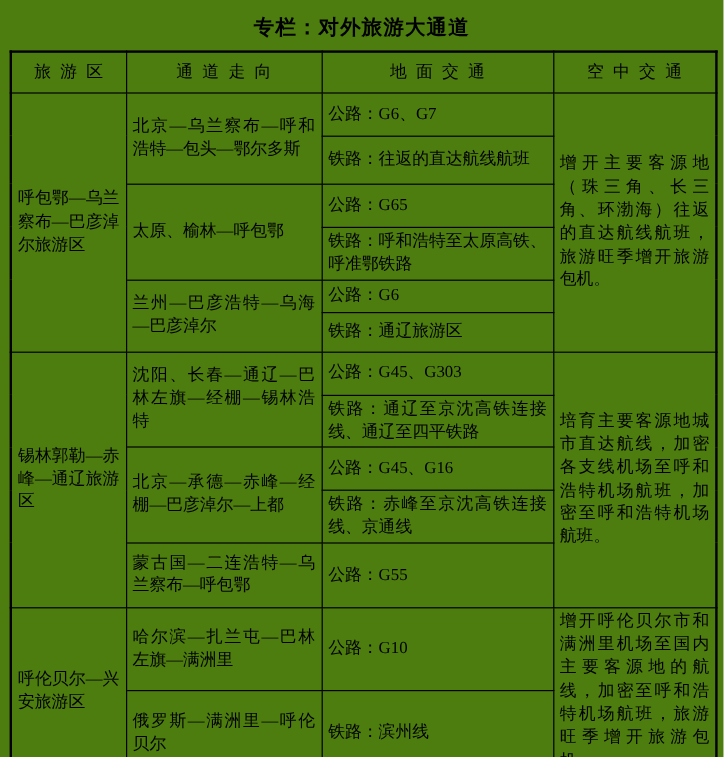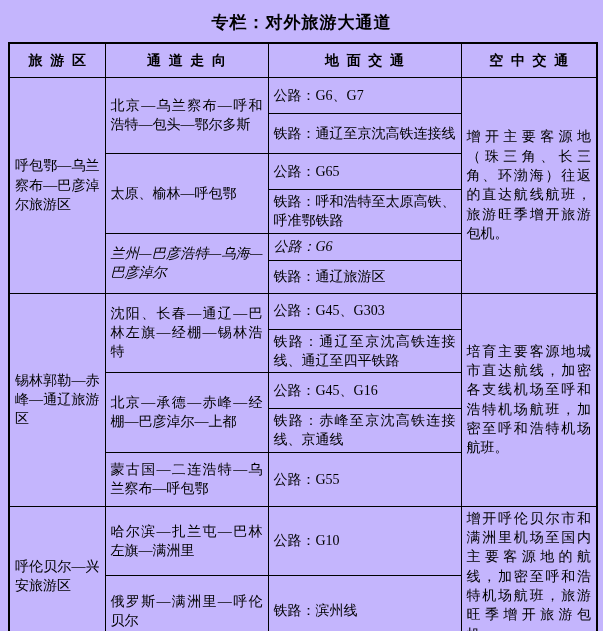--- a/index.html
+++ b/index.html
@@ -4,21 +4,21 @@
 <style>
   html, body {
     margin: 0;
     padding: 0;
     background: #ffffff;
   }
   .page {
     position: relative;
     width: 603px;
     height: 631px;
-    background: #c4b5fd;
+    background: #4d7c0f;
     color: #000000;
     font-family: "Liberation Serif", "DejaVu Serif", serif;
     overflow: hidden;
     box-sizing: border-box;
   }
   .title {
     text-align: center;
     font-weight: bold;
     font-size: 17px;
     line-height: 1.2;
@@ -36,36 +36,36 @@
     border: 1px solid #000000;
     font-size: 14px;
     line-height: 1.38;
     padding: 2px 5px;
     vertical-align: middle;
     box-sizing: border-box;
     word-break: break-all;
     overflow: hidden;
   }
   th {
-    font-weight: bold;
+    font-weight: normal;
     letter-spacing: 0.55em;
     text-indent: 0.55em; 
     height: 34px;
   }
   td.region-cell,
   td.route-cell,
   td.ground-cell,
   td.air-cell {
     text-align: justify;
     text-justify: inter-character;
   }
   
   tr.h36 { height: 36px; }
   tr.h40 { height: 40px; }
-  tr.h27 { height: 27px; font-style: italic; }
+  tr.h27 { height: 27px; }
   tr.h33 { height: 33px; }
   tr.h54 { height: 54px; }
   tr.h58 { height: 58px; }
   tr.h60 { height: 60px; }
 </style>
 </head>
 <body>
 
 <div class="page">
 
@@ -88,21 +88,21 @@
     </thead>
     <tbody>
 
       <tr class="h36">
         <td class="region-cell" rowspan="6">呼包鄂—乌兰察布—巴彦淖尔旅游区</td>
         <td class="route-cell" rowspan="2">北京—乌兰察布—呼和浩特—包头—鄂尔多斯</td>
         <td class="ground-cell">公路：G6、G7</td>
         <td class="air-cell" rowspan="6">增开主要客源地（珠三角、长三角、环渤海）往返的直达航线航班，旅游旺季增开旅游包机。</td>
       </tr>
       <tr class="h40">
-        <td class="ground-cell">铁路：通辽至京沈高铁连接线</td>
+        <td class="ground-cell">铁路：往返的直达航线航班</td>
       </tr>
       <tr class="h36">
         <td class="route-cell" rowspan="2">太原、榆林—呼包鄂</td>
         <td class="ground-cell">公路：G65</td>
       </tr>
       <tr class="h40">
         <td class="ground-cell">铁路：呼和浩特至太原高铁、呼准鄂铁路</td>
       </tr>
       <tr class="h27">
         <td class="route-cell" rowspan="2">兰州—巴彦浩特—乌海—巴彦淖尔</td>

